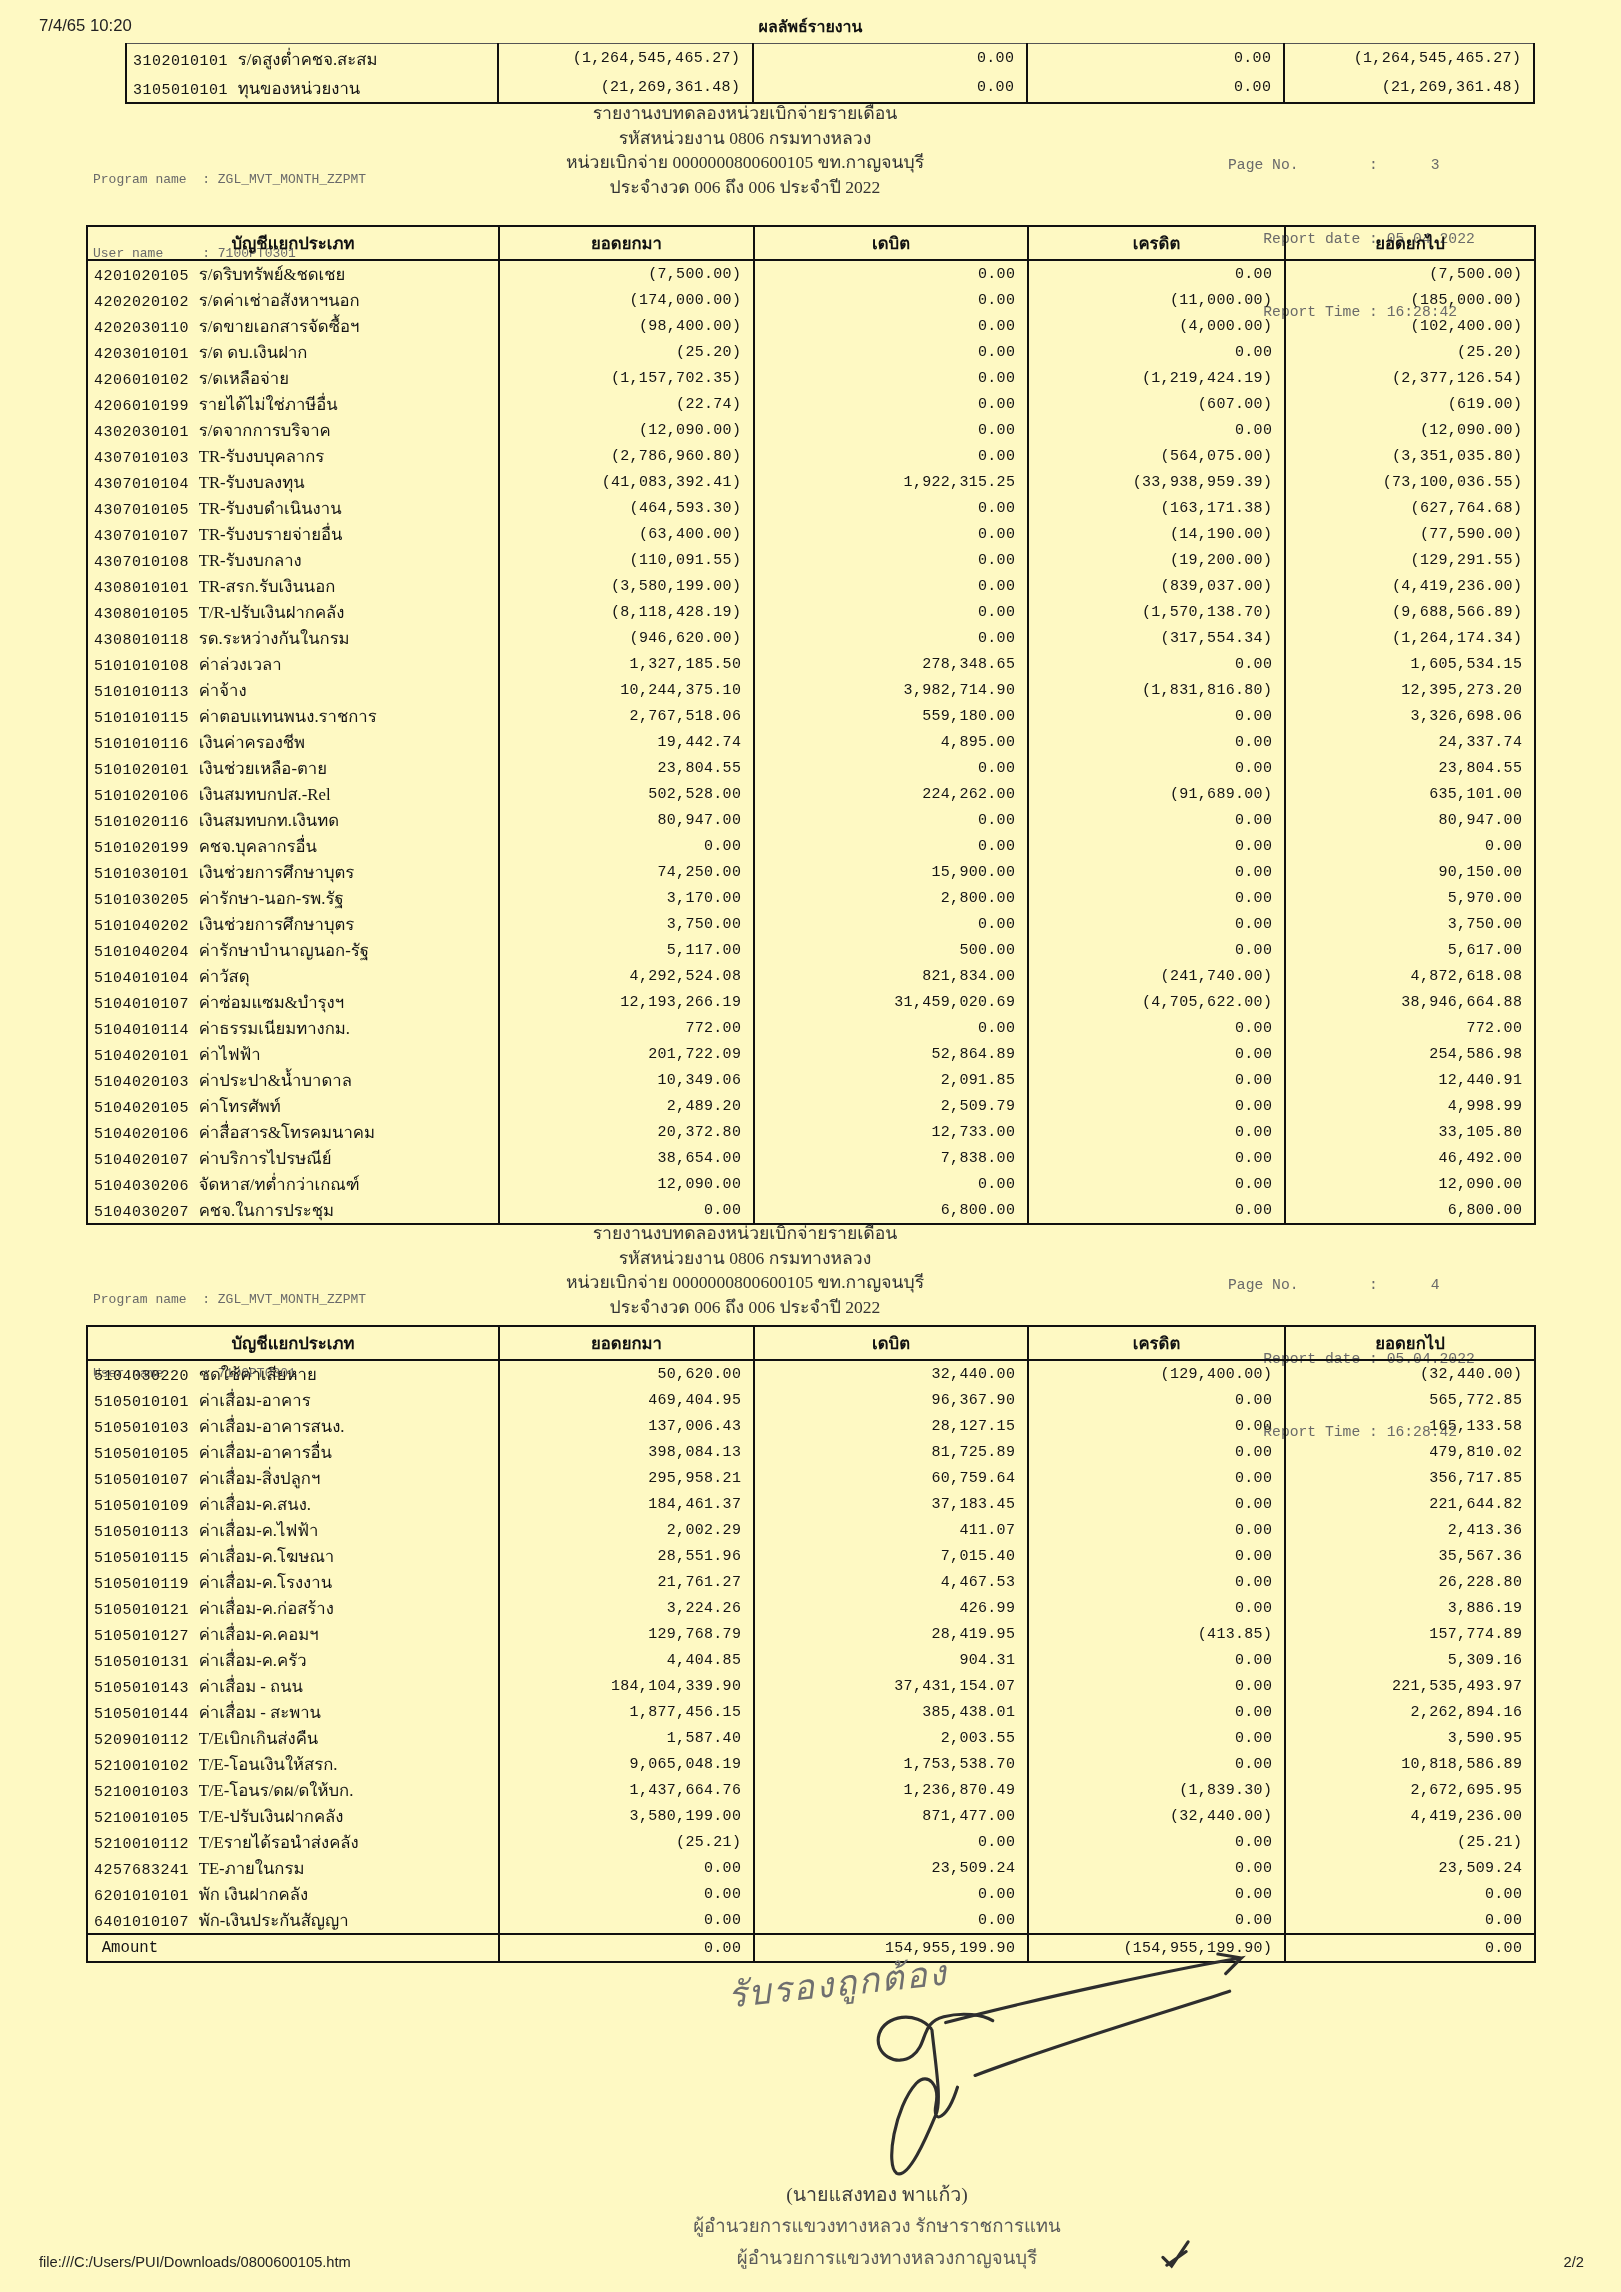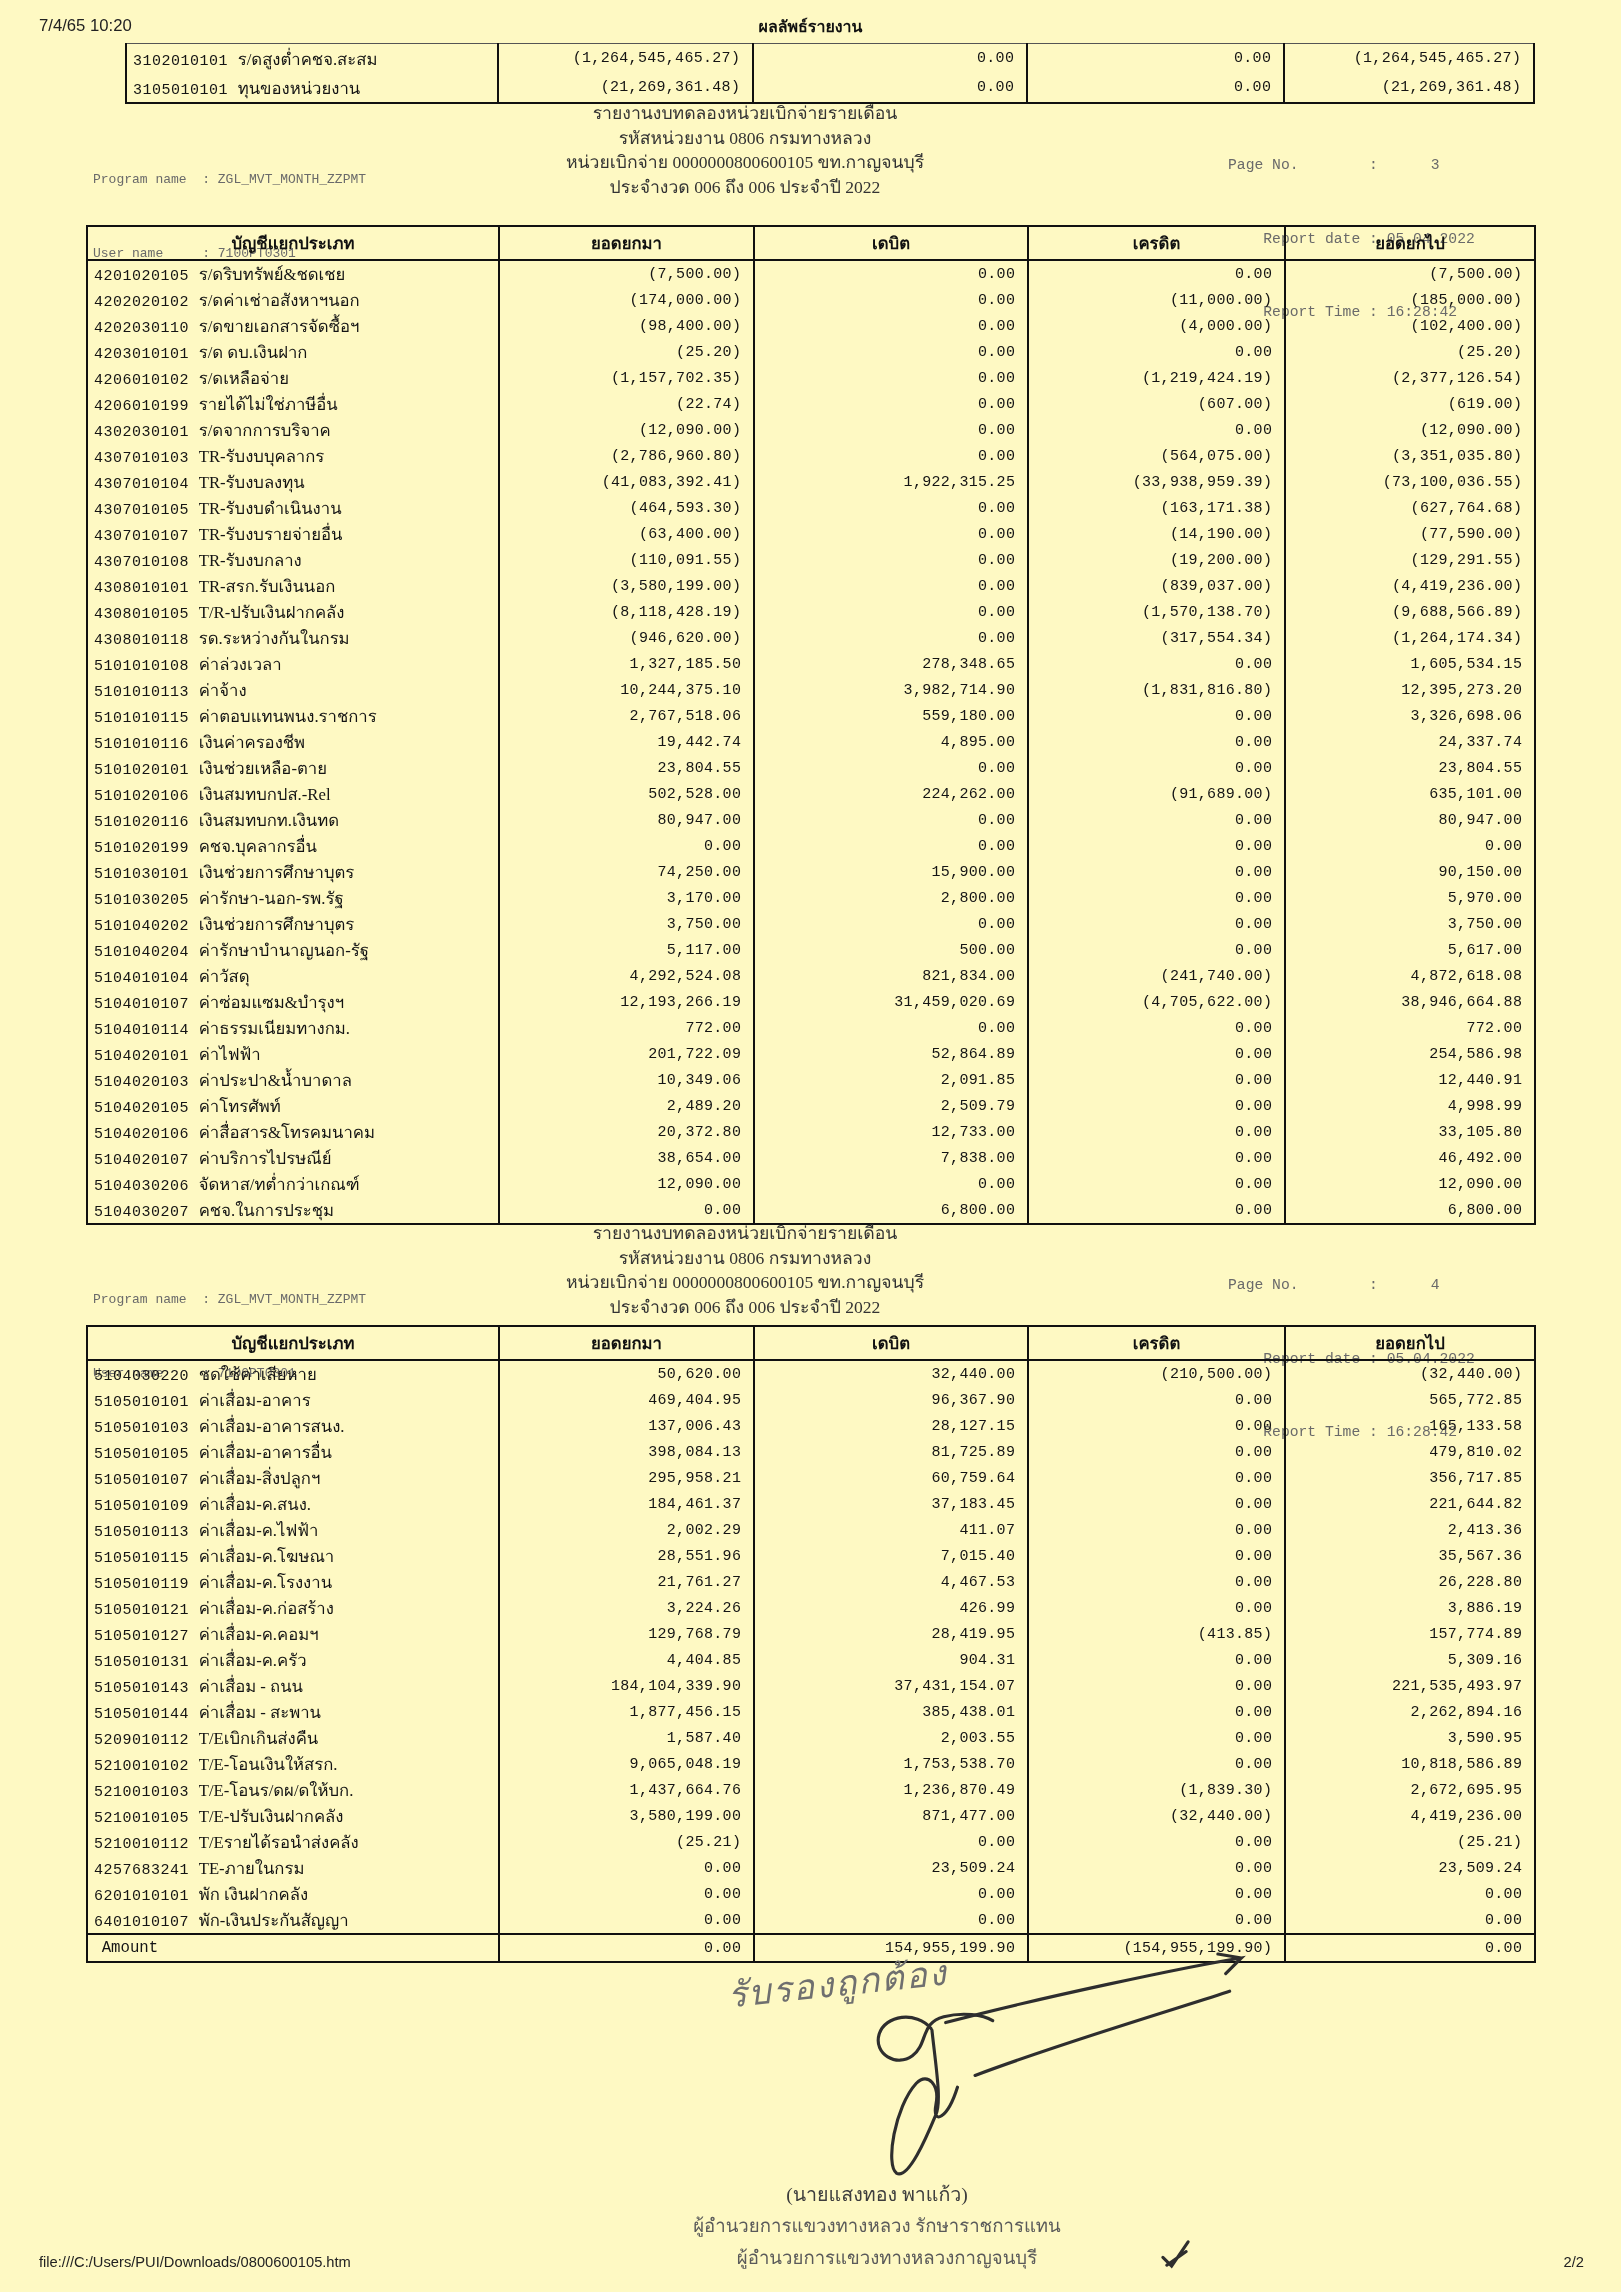--- a/index.html
+++ b/index.html
@@ -423,21 +423,21 @@
         <th>เดบิต</th>
         <th>เครดิต</th>
         <th>ยอดยกไป</th>
       </tr>
     </thead>
     <tbody id="t2-body">
         <tr>
           <td class="cell-acct"><span class="acct-code">5104030220</span><span class="acct-name">ชดใช้ค่าเสียหาย</span></td>
           <td class="cell-num">50,620.00</td>
           <td class="cell-num">32,440.00</td>
-          <td class="cell-num">(210,500.00)</td>
+          <td class="cell-num">(129,400.00)</td>
           <td class="cell-num">(32,440.00)</td>
         </tr>
         <tr>
           <td class="cell-acct"><span class="acct-code">5105010101</span><span class="acct-name">ค่าเสื่อม-อาคาร</span></td>
           <td class="cell-num">469,404.95</td>
           <td class="cell-num">96,367.90</td>
           <td class="cell-num">0.00</td>
           <td class="cell-num">565,772.85</td>
         </tr>
         <tr>

